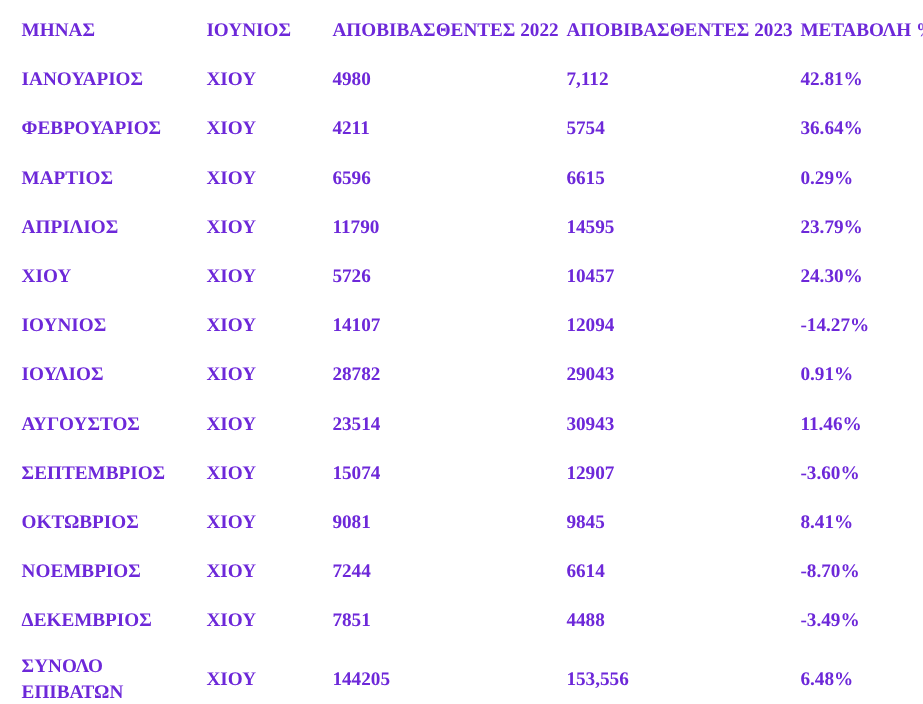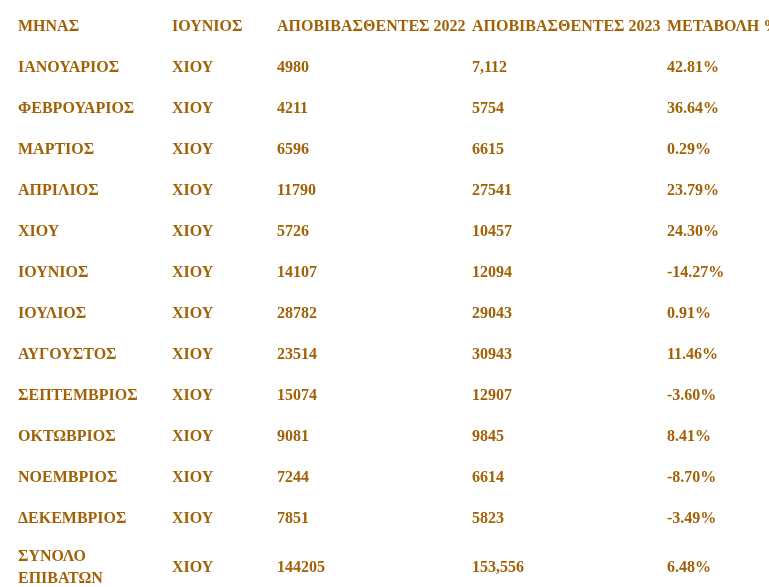--- a/index.html
+++ b/index.html
@@ -6,21 +6,21 @@
   html, body { margin: 0; padding: 0; }
   body { background: #ffffff; }
 
   .page {
     position: relative;
     width: 769px;
     height: 587px;
     overflow: hidden;
     background: #ffffff;
     font-family: "Liberation Serif", "DejaVu Serif", serif;
-    color: #a16207;
+    color: #6d28d9;
   }
 
   table.data {
     border-collapse: collapse;
     table-layout: fixed;
     margin-left: 18px;
     width: 779px; 
     border: none;
   }
 
@@ -99,21 +99,21 @@
           <td>ΜΑΡΤΙΟΣ</td>
           <td>ΧΙΟΥ</td>
           <td>6596</td>
           <td>6615</td>
           <td>0.29%</td>
         </tr>
         <tr>
           <td>ΑΠΡΙΛΙΟΣ</td>
           <td>ΧΙΟΥ</td>
           <td>11790</td>
-          <td>27541</td>
+          <td>14595</td>
           <td>23.79%</td>
         </tr>
         <tr>
           <td>ΧΙΟΥ</td>
           <td>ΧΙΟΥ</td>
           <td>5726</td>
           <td>10457</td>
           <td>24.30%</td>
         </tr>
         <tr>
@@ -155,21 +155,21 @@
           <td>ΝΟΕΜΒΡΙΟΣ</td>
           <td>ΧΙΟΥ</td>
           <td>7244</td>
           <td>6614</td>
           <td>-8.70%</td>
         </tr>
         <tr>
           <td>ΔΕΚΕΜΒΡΙΟΣ</td>
           <td>ΧΙΟΥ</td>
           <td>7851</td>
-          <td>5823</td>
+          <td>4488</td>
           <td>-3.49%</td>
         </tr>
         <tr>
           <td>ΣΥΝΟΛΟ ΕΠΙΒΑΤΩΝ</td>
           <td>ΧΙΟΥ</td>
           <td>144205</td>
           <td>153,556</td>
           <td>6.48%</td>
         </tr>
       </tbody>

